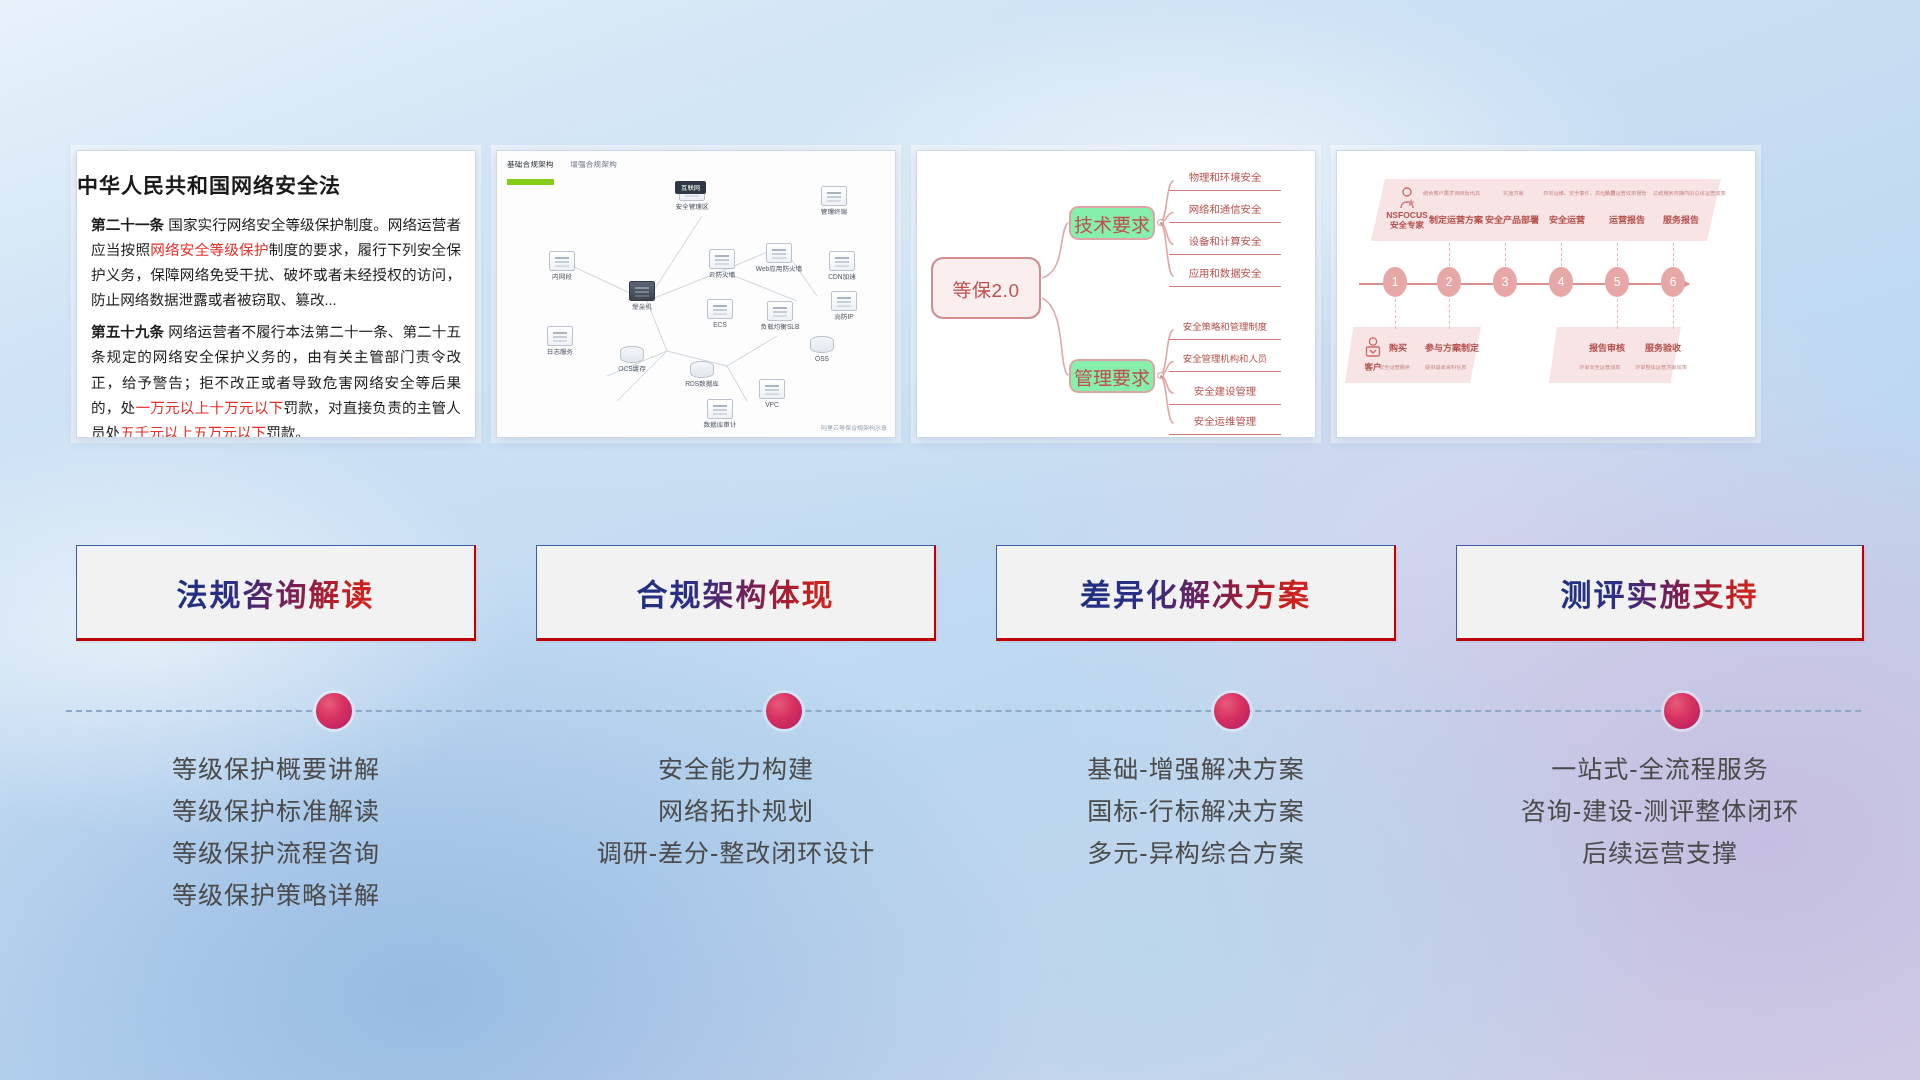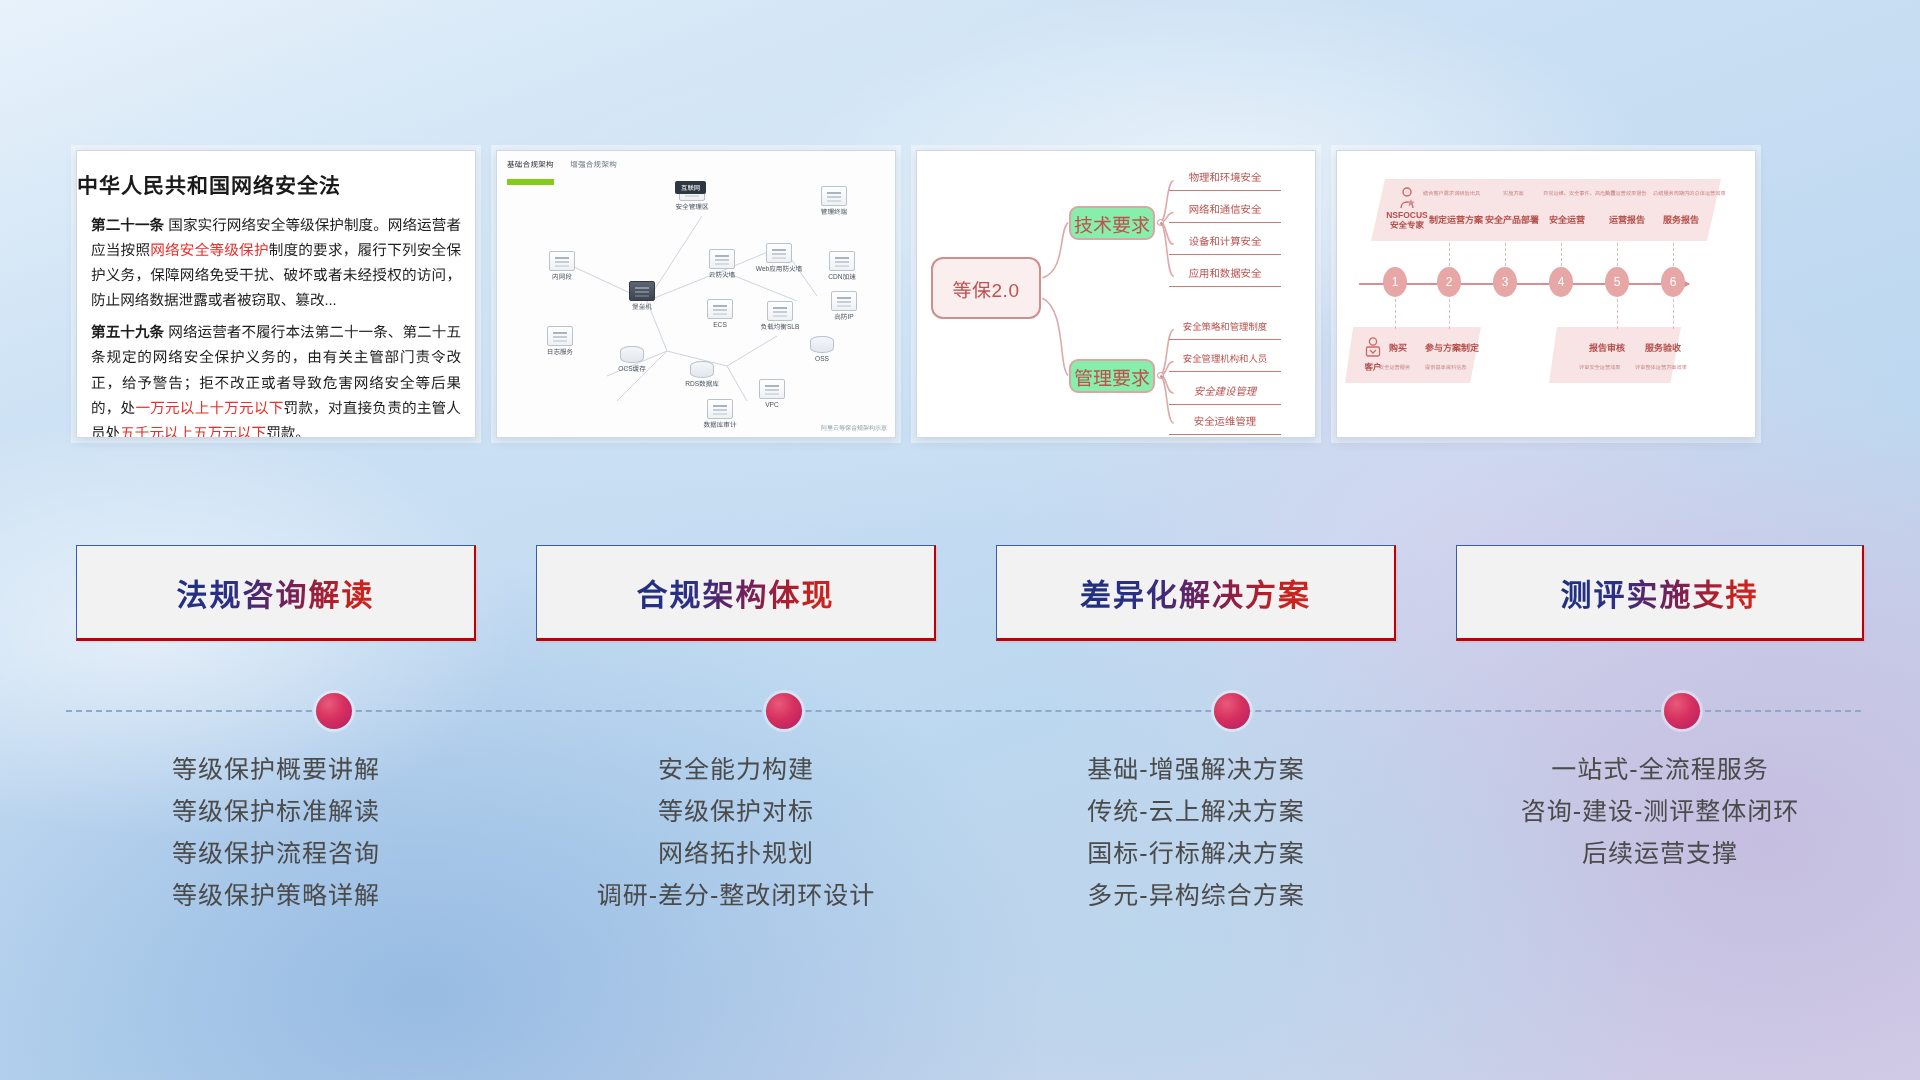--- a/index.html
+++ b/index.html
@@ -304,21 +304,21 @@
         <div class="mm-dot" style="left:240px; top:68px;"></div>
         <div class="mm-leaf" style="top:18px;">物理和环境安全</div>
         <div class="mm-leaf" style="top:50px;">网络和通信安全</div>
         <div class="mm-leaf" style="top:82px;">设备和计算安全</div>
         <div class="mm-leaf" style="top:114px;">应用和数据安全</div>
 
         <div class="mm-branch mgmt">管理要求</div>
         <div class="mm-dot" style="left:240px; top:221px;"></div>
         <div class="mm-leaf sm" style="top:168px;">安全策略和管理制度</div>
         <div class="mm-leaf sm" style="top:200px;">安全管理机构和人员</div>
-        <div class="mm-leaf" style="top:232px;font-style:italic;">安全建设管理</div>
+        <div class="mm-leaf" style="top:232px;">安全建设管理</div>
         <div class="mm-leaf" style="top:262px;">安全运维管理</div>
       </div>
     </div>
 
     <div class="card c4">
       <div class="tl">
         <div class="tl-band top"></div>
         <div class="tl-band bl"></div>
         <div class="tl-band br"></div>
 
@@ -408,27 +408,25 @@
 
   <div class="cols">
     <div class="col">
       <div class="col-item">等级保护概要讲解</div>
       <div class="col-item">等级保护标准解读</div>
       <div class="col-item">等级保护流程咨询</div>
       <div class="col-item">等级保护策略详解</div>
     </div>
     <div class="col">
       <div class="col-item">安全能力构建</div>
-      <div class="col-item">等级保护对标</div>
       <div class="col-item">网络拓扑规划</div>
       <div class="col-item">调研-差分-整改闭环设计</div>
     </div>
     <div class="col">
       <div class="col-item">基础-增强解决方案</div>
-      <div class="col-item">传统-云上解决方案</div>
       <div class="col-item">国标-行标解决方案</div>
       <div class="col-item">多元-异构综合方案</div>
     </div>
     <div class="col">
       <div class="col-item">一站式-全流程服务</div>
       <div class="col-item">咨询-建设-测评整体闭环</div>
       <div class="col-item">后续运营支撑</div>
     </div>
   </div>
 

